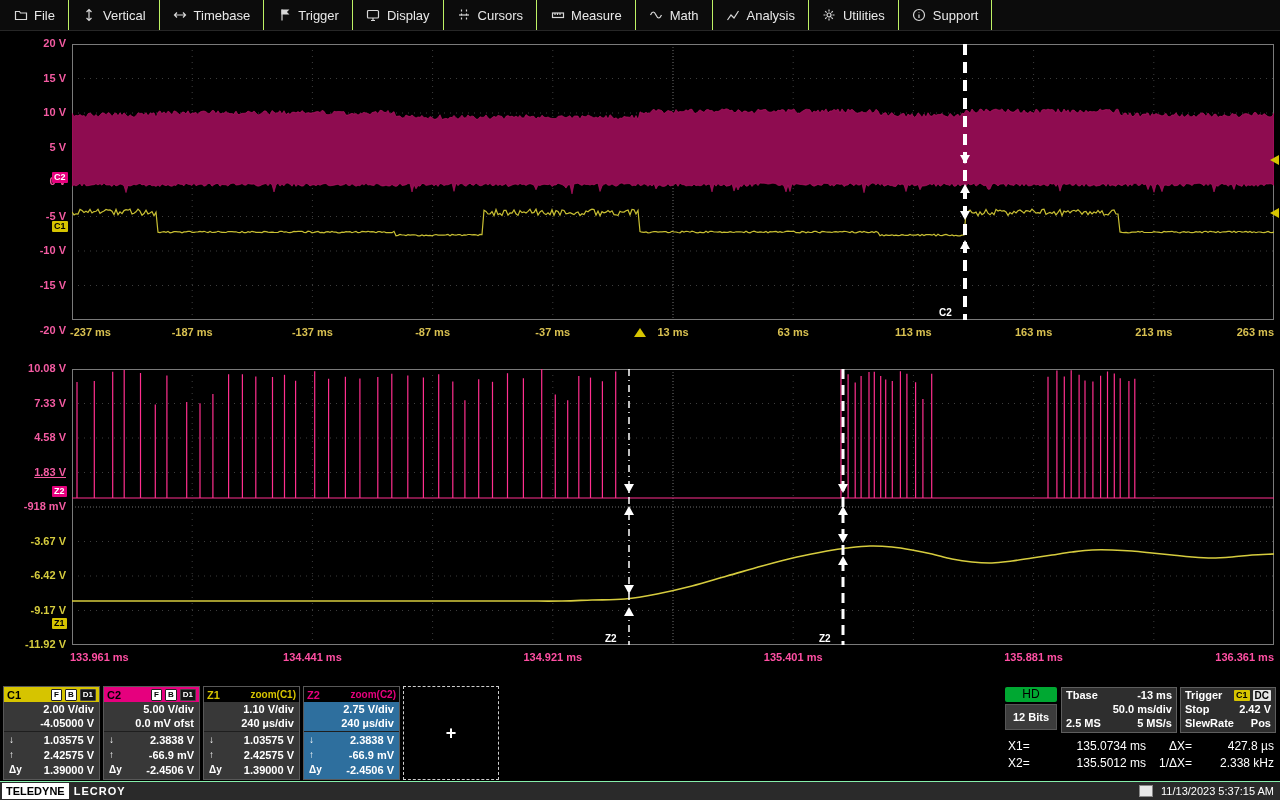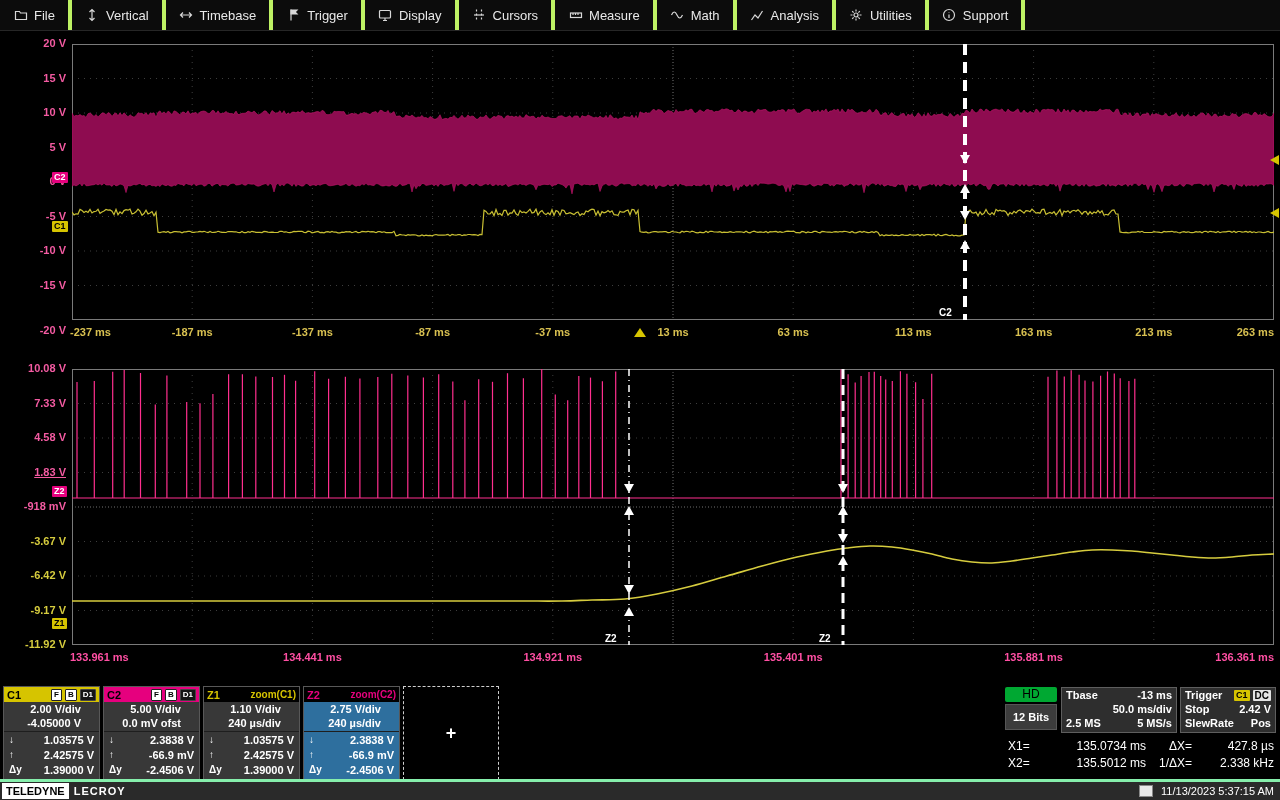--- a/index.html
+++ b/index.html
@@ -2,38 +2,38 @@
 <html><head>
 <meta charset="utf-8">
 <style>
   html,body{margin:0;padding:0;background:#000;}
   .screen{position:relative;width:1280px;height:800px;background:#000;overflow:hidden;
           font-family:"Liberation Sans",sans-serif;color:#eee;}
   
   .menubar{position:absolute;top:0;left:0;right:0;height:30px;background:#0c0c0c;
            border-bottom:1px solid #262626;display:flex;align-items:stretch;z-index:20;}
   .menu-item{display:flex;align-items:center;gap:6px;padding:0 13px;font-size:13px;color:#e8e8e8;
-             border-right:4px solid #bef264;cursor:default;}
+             border-right:1px solid #bef264;cursor:default;}
   .menu-item .mi{width:15px;height:15px;display:inline-flex;align-items:center;justify-content:center;}
   
   .axlbl{position:absolute;font-size:11px;font-weight:bold;white-space:nowrap;z-index:6;}
   .tag{position:absolute;font-size:9px;font-weight:bold;padding:0 2px;line-height:11px;border-radius:1px;z-index:8;}
   .tri-right-edge{position:absolute;width:0;height:0;border-top:5px solid transparent;
                   border-bottom:5px solid transparent;border-right:9px solid #d6c400;right:1px;z-index:8;}
   .trig-marker{position:absolute;width:0;height:0;border-left:6px solid transparent;
                border-right:6px solid transparent;border-bottom:9px solid #d6c400;z-index:8;}
   svg.gridsvg{position:absolute;z-index:4;}
   
   .desc-box{position:absolute;top:686px;width:97px;height:94px;background:#383838;border:1px solid #585858;
             box-sizing:border-box;font-size:11px;font-weight:bold;color:#fff;z-index:10;}
   .desc-header{height:15px;display:flex;align-items:center;padding:0 3px;gap:3px;}
   .desc-id{font-size:11px;font-weight:bold;}
   .flex1{flex:1;}
   .bdg{font-size:8px;font-weight:bold;padding:0 2px;height:10px;line-height:10px;border-radius:1px;}
-  .desc-line{text-align:right;padding:0 18px;height:14px;line-height:14px;}
+  .desc-line{text-align:right;padding:0 5px;height:14px;line-height:14px;}
   .desc-meas{border-top:1px solid #1e1e1e;margin-top:1px;}
   .meas-row{display:flex;justify-content:space-between;align-items:center;padding:0 5px;height:15px;}
   .mk{font-size:10px;}
   .add-box{position:absolute;left:403px;top:686px;width:96px;height:94px;border:1px dashed #cfcfcf;
            box-sizing:border-box;display:flex;align-items:center;justify-content:center;z-index:10;
            color:#fff;font-size:18px;font-weight:bold;background:#000;}
   
   .hd-badge{position:absolute;left:1005px;top:687px;width:52px;height:15px;background:#00a832;color:#000;
             font-size:12px;font-weight:normal;text-align:center;line-height:15px;border-radius:2px;z-index:10;}
   .bits-box{position:absolute;left:1005px;top:704px;width:52px;height:26px;background:#3c3c3c;border:1px solid #565656;
@@ -47,21 +47,21 @@
   .badge-c1{background:#d6c400;color:#000;font-size:9px;padding:0 2px;line-height:11px;border-radius:1px;}
   .badge-dc{background:#e4e4e4;color:#000;font-size:10px;padding:0 2px;line-height:11px;border-radius:1px;}
   .cursor-readout{position:absolute;left:1008px;top:737px;width:268px;font-size:12px;color:#fff;z-index:10;}
   .crow{display:grid;grid-template-columns:36px 102px 50px 78px;height:17px;align-items:center;}
   .crow .cl{text-align:left;}
   .crow .cv{text-align:right;}
   .crow .cl2{text-align:right;padding-right:4px;}
   .crow .cv2{text-align:right;}
   
   .taskbar{position:absolute;left:0;right:0;bottom:0;height:18px;background:#2a2a2a;display:flex;
-           align-items:center;justify-content:space-between;z-index:20;border-top:3px solid #86efac;}
+           align-items:center;justify-content:space-between;z-index:20;border-top:1px solid #86efac;}
   .brand{display:flex;align-items:center;height:18px;}
   .brand-t{background:#fff;color:#000;font-weight:bold;font-size:11px;padding:0 4px;line-height:16px;margin-left:2px;}
   .brand-l{color:#fff;font-weight:bold;font-size:11px;margin-left:5px;letter-spacing:1px;}
   .task-right{display:flex;align-items:center;gap:8px;margin-right:6px;}
   .task-icon{width:12px;height:10px;background:#e8e8e8;border:1px solid #888;display:inline-block;}
   .dt{color:#fff;font-size:11px;}
 </style>
 </head>
 <body>
 

